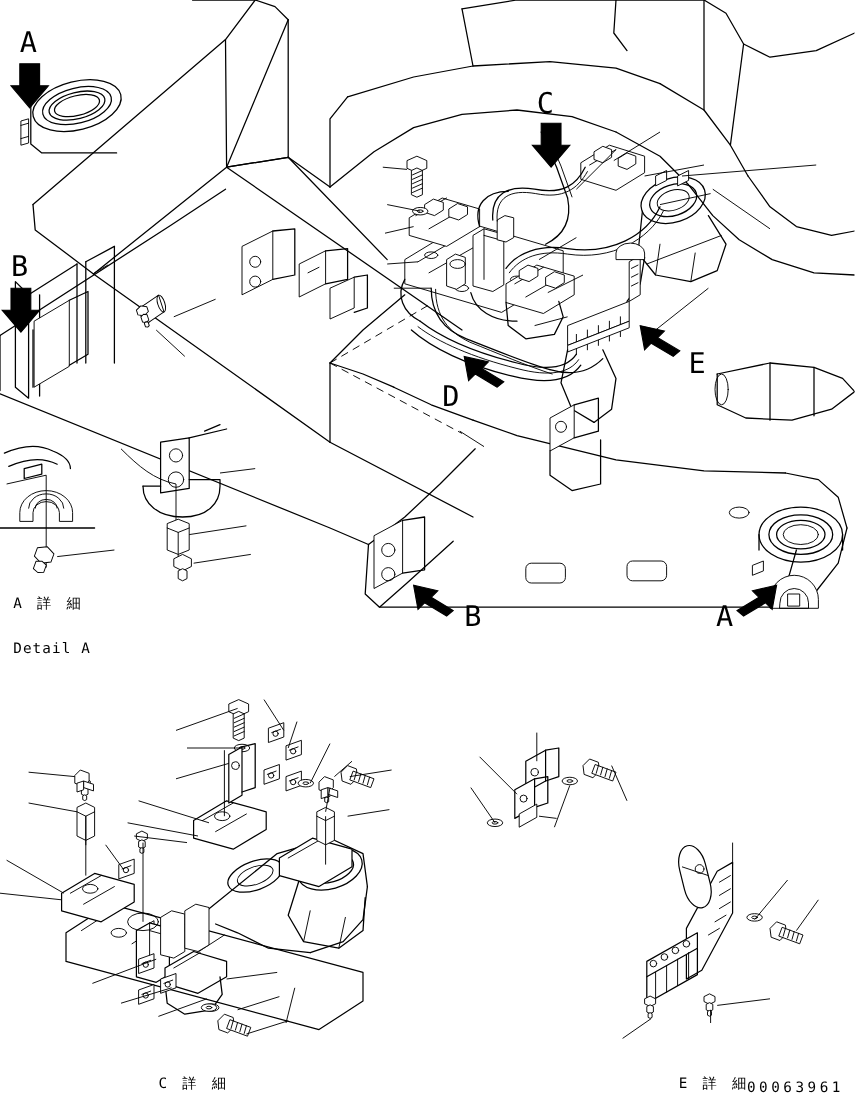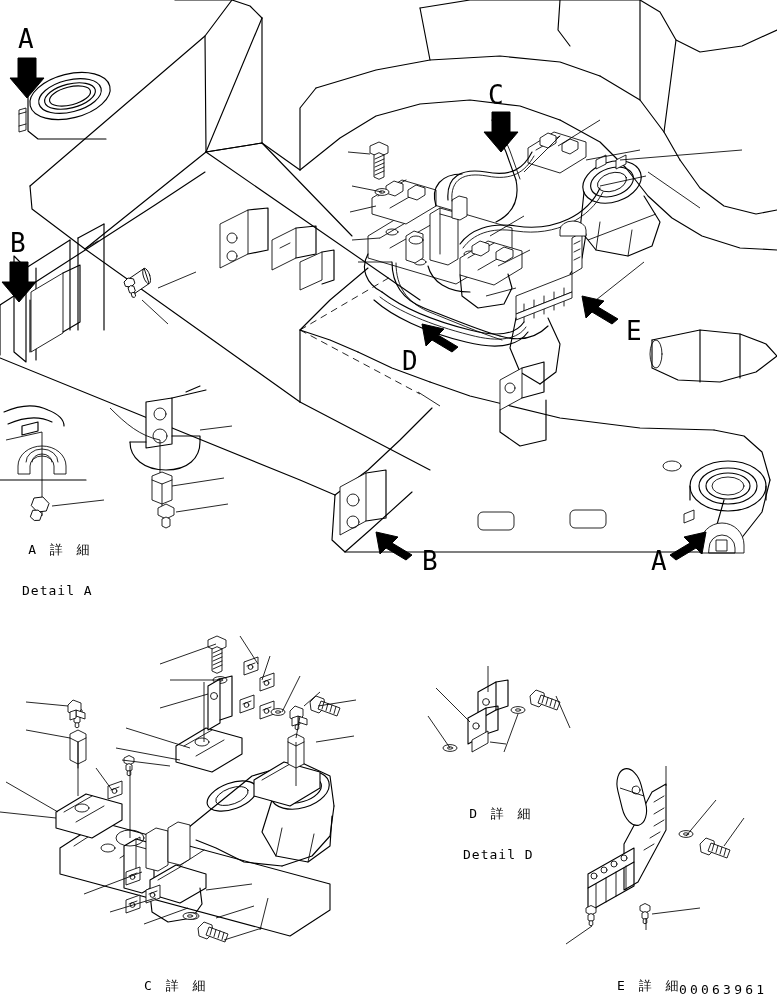--- a/index.html
+++ b/index.html
@@ -38,32 +38,31 @@
   .callout-letter {
     font-family: "DejaVu Sans Mono", "Liberation Mono", monospace;
     font-size: 26px;
     font-weight: 400;
     letter-spacing: 0px;
   }
   .detail-label {
     font-family: "DejaVu Sans Mono", "Liberation Mono", monospace;
     font-size: 13px;
     letter-spacing: 0.5px;
-    text-align: right;
+    text-align: left;
   }
   .detail-label .jp {
     display: block;
     letter-spacing: 3px;
     font-size: 13px;
   }
   .detail-label .en {
     display: block;
     letter-spacing: 1px;
     font-size: 13px;
-    margin-left: 10px;
   }
   .frame-label {
     font-family: "DejaVu Sans Mono", "Liberation Mono", monospace;
     font-size: 12px;
     line-height: 1.15;
   }
   .frame-label .jp { display: block; letter-spacing: 1px; }
   .frame-label .en { display: block; letter-spacing: 1px; }
   .drawing-no {
     font-family: "DejaVu Sans Mono", "Liberation Mono", monospace;
@@ -590,24 +589,20 @@
     <span class="jp">A 詳 細</span>
     <span class="en">Detail A</span>
   </div>
 
 
   <div class="txt detail-label" style="left:144px; top:952px;">
     <span class="jp">C 詳 細</span>
     
   </div>
 
-  <div class="txt detail-label" style="left:453px; top:780px;">
-    <span class="jp">D 詳 細</span>
-    <span class="en">Detail D</span>
-  </div>
 
   <div class="txt detail-label" style="left:617px; top:952px;">
     <span class="jp">E 詳 細</span>
     
   </div>
 
   <div class="txt drawing-no" style="left:679px; top:983px;">00063961</div>
 
 </div>
 

